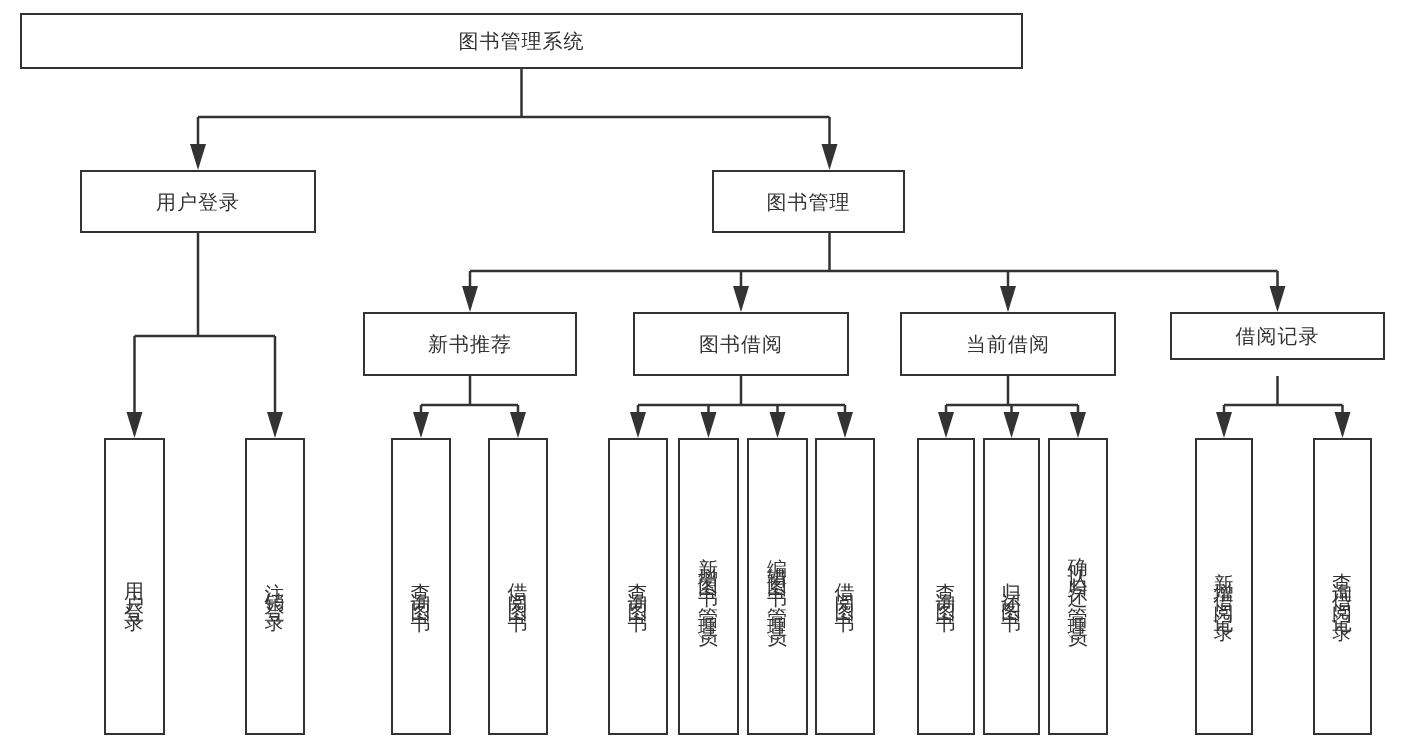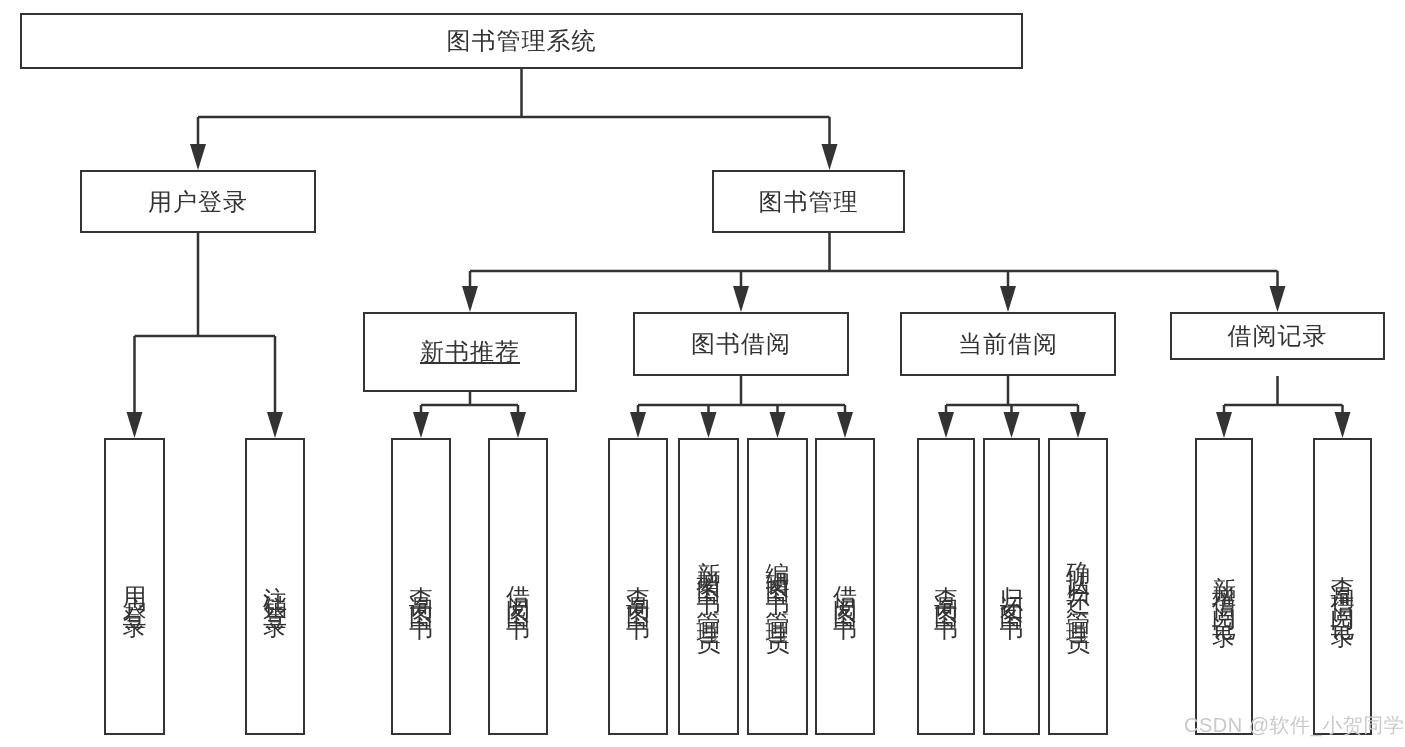--- a/index.html
+++ b/index.html
@@ -23,21 +23,21 @@
   }
   .box {
     position: absolute;
     box-sizing: border-box;
     border: 2.5px solid #333333;
     background: #ffffff;
     color: #333333;
     display: flex;
     align-items: center;
     justify-content: center;
-    font-size: 24px;
+    font-size: 20px;
     line-height: 1;
     z-index: 2;
     text-align: center;
   }
   .hbox {
     letter-spacing: 1px;
   }
   .vbox {
     writing-mode: vertical-rl;
     text-orientation: mixed;
@@ -102,21 +102,21 @@
       <use href="#arrow" x="1224" y="438"></use>
       <use href="#arrow" x="1342.5" y="438"></use>
     </g>
   </svg>
 
   <div class="box hbox" style="left:20px; top:13px; width:1003px; height:56px;">图书管理系统</div>
 
   <div class="box hbox" style="left:80px; top:170px; width:236px; height:63px;">用户登录</div>
   <div class="box hbox" style="left:712px; top:170px; width:193px; height:63px;">图书管理</div>
 
-  <div class="box hbox" style="left:363px; top:312px; width:214px; height:80px;text-decoration:underline;">新书推荐</div>
+  <div class="box hbox" style="left:363px; top:312px; width:214px; height:64px;">新书推荐</div>
   <div class="box hbox" style="left:633px; top:312px; width:216px; height:64px;">图书借阅</div>
   <div class="box hbox" style="left:900px; top:312px; width:216px; height:64px;">当前借阅</div>
   <div class="box hbox" style="left:1170px; top:312px; width:215px; height:48px;">借阅记录</div>
 
   <div class="box vbox" style="left:104px; top:438px; width:61px; height:297px;">用户登录</div>
   <div class="box vbox" style="left:245px; top:438px; width:60px; height:297px;">注销登录</div>
 
   <div class="box vbox" style="left:391px; top:438px; width:60px; height:297px;">查询图书</div>
   <div class="box vbox" style="left:488px; top:438px; width:60px; height:297px;">借阅图书</div>
 
@@ -125,15 +125,14 @@
   <div class="box vbox" style="left:747px; top:438px; width:61px; height:297px;">编辑图书（管理员）</div>
   <div class="box vbox" style="left:815px; top:438px; width:60px; height:297px;">借阅图书</div>
 
   <div class="box vbox" style="left:917px; top:438px; width:58px; height:297px;">查询图书</div>
   <div class="box vbox" style="left:983px; top:438px; width:57px; height:297px;">归还图书</div>
   <div class="box vbox" style="left:1048px; top:438px; width:60px; height:297px;">确认归还（管理员）</div>
 
   <div class="box vbox" style="left:1195px; top:438px; width:58px; height:297px;">新增借阅记录</div>
   <div class="box vbox" style="left:1313px; top:438px; width:59px; height:297px;">查询借阅记录</div>
 
-  <div id="watermark">CSDN @软件_小贺同学</div>
 
 </div>
 
 </body></html>

